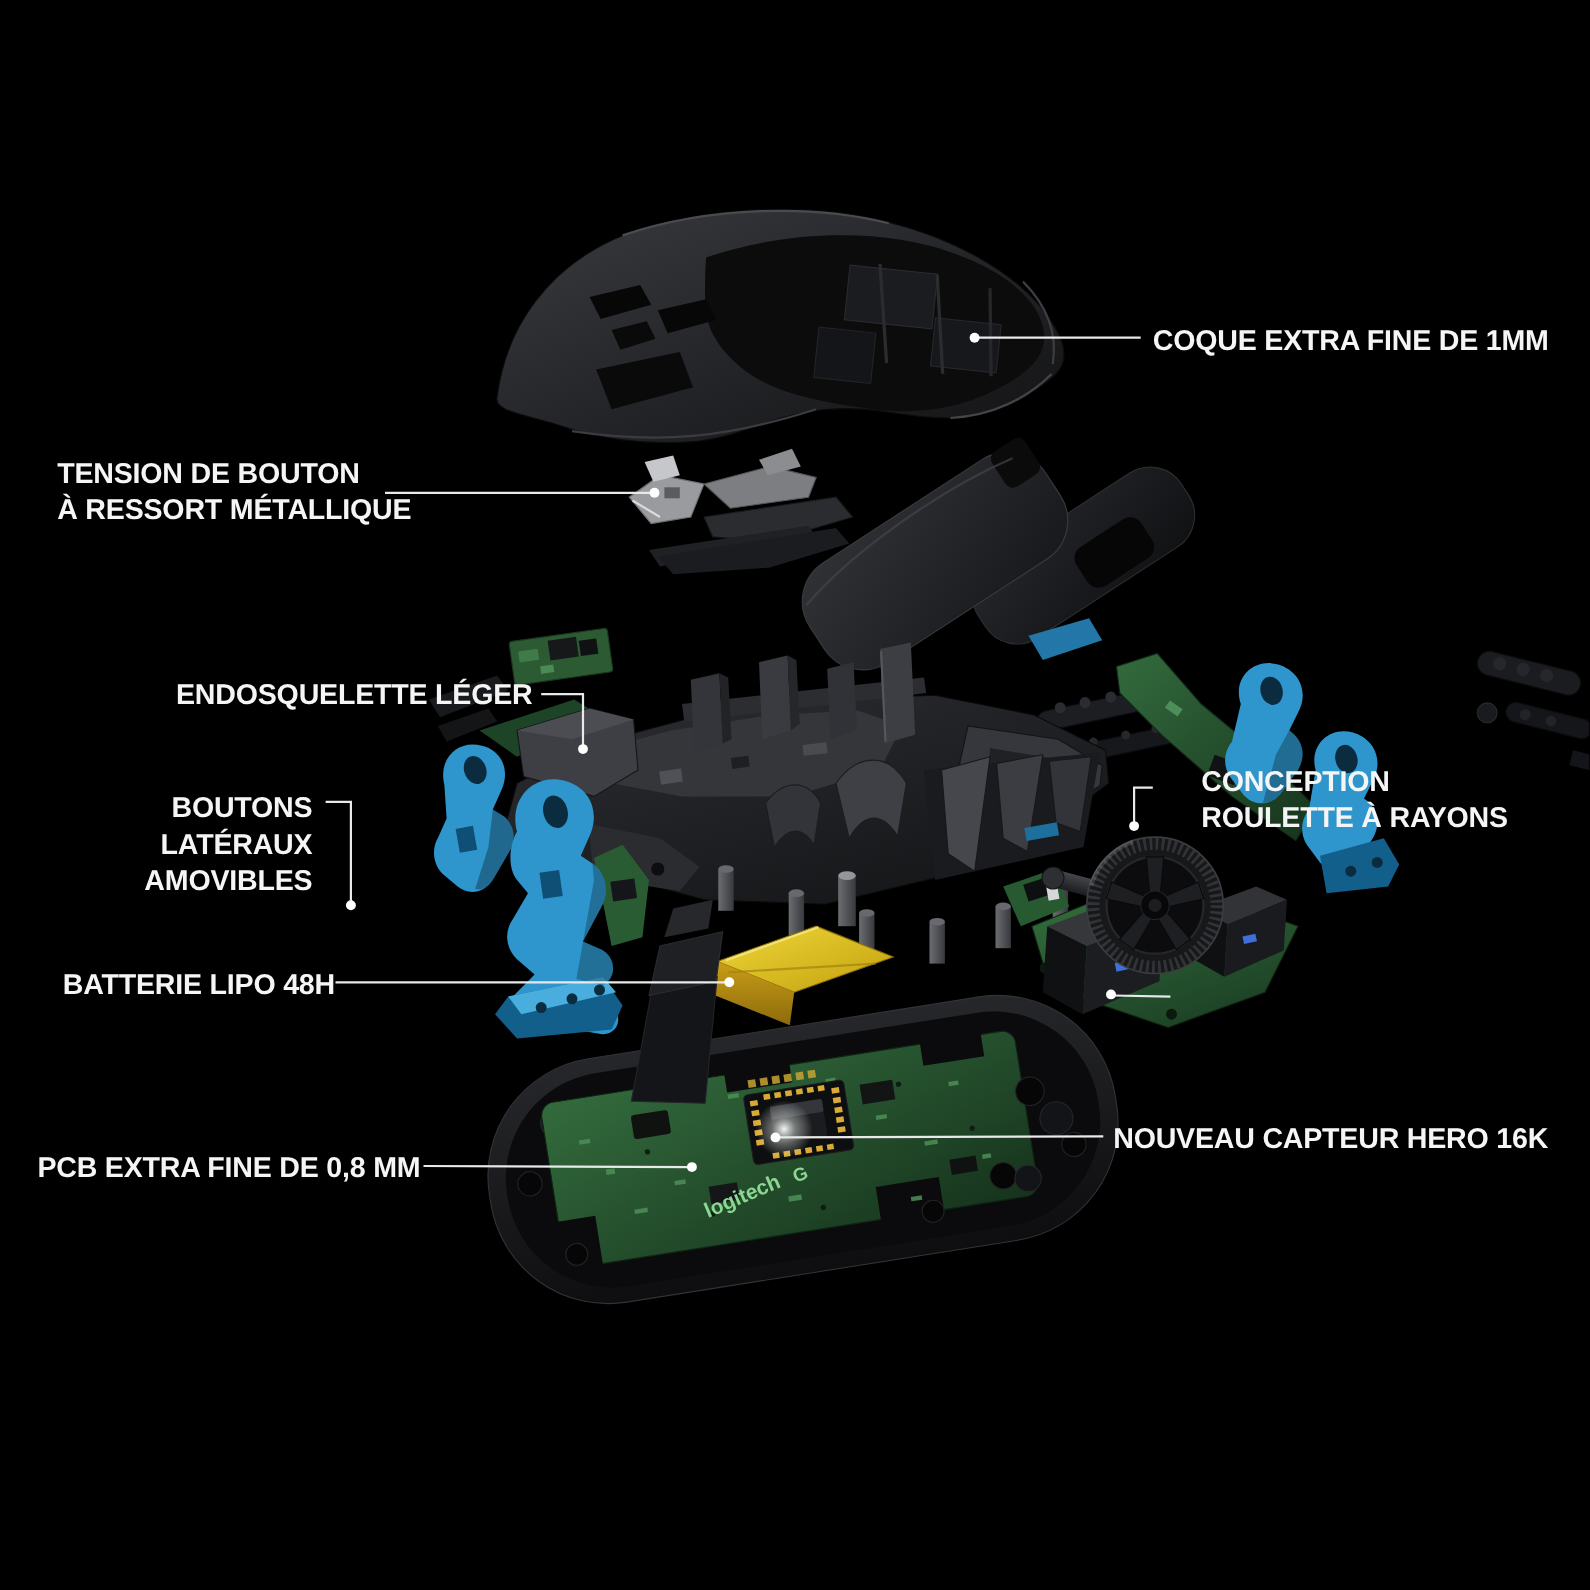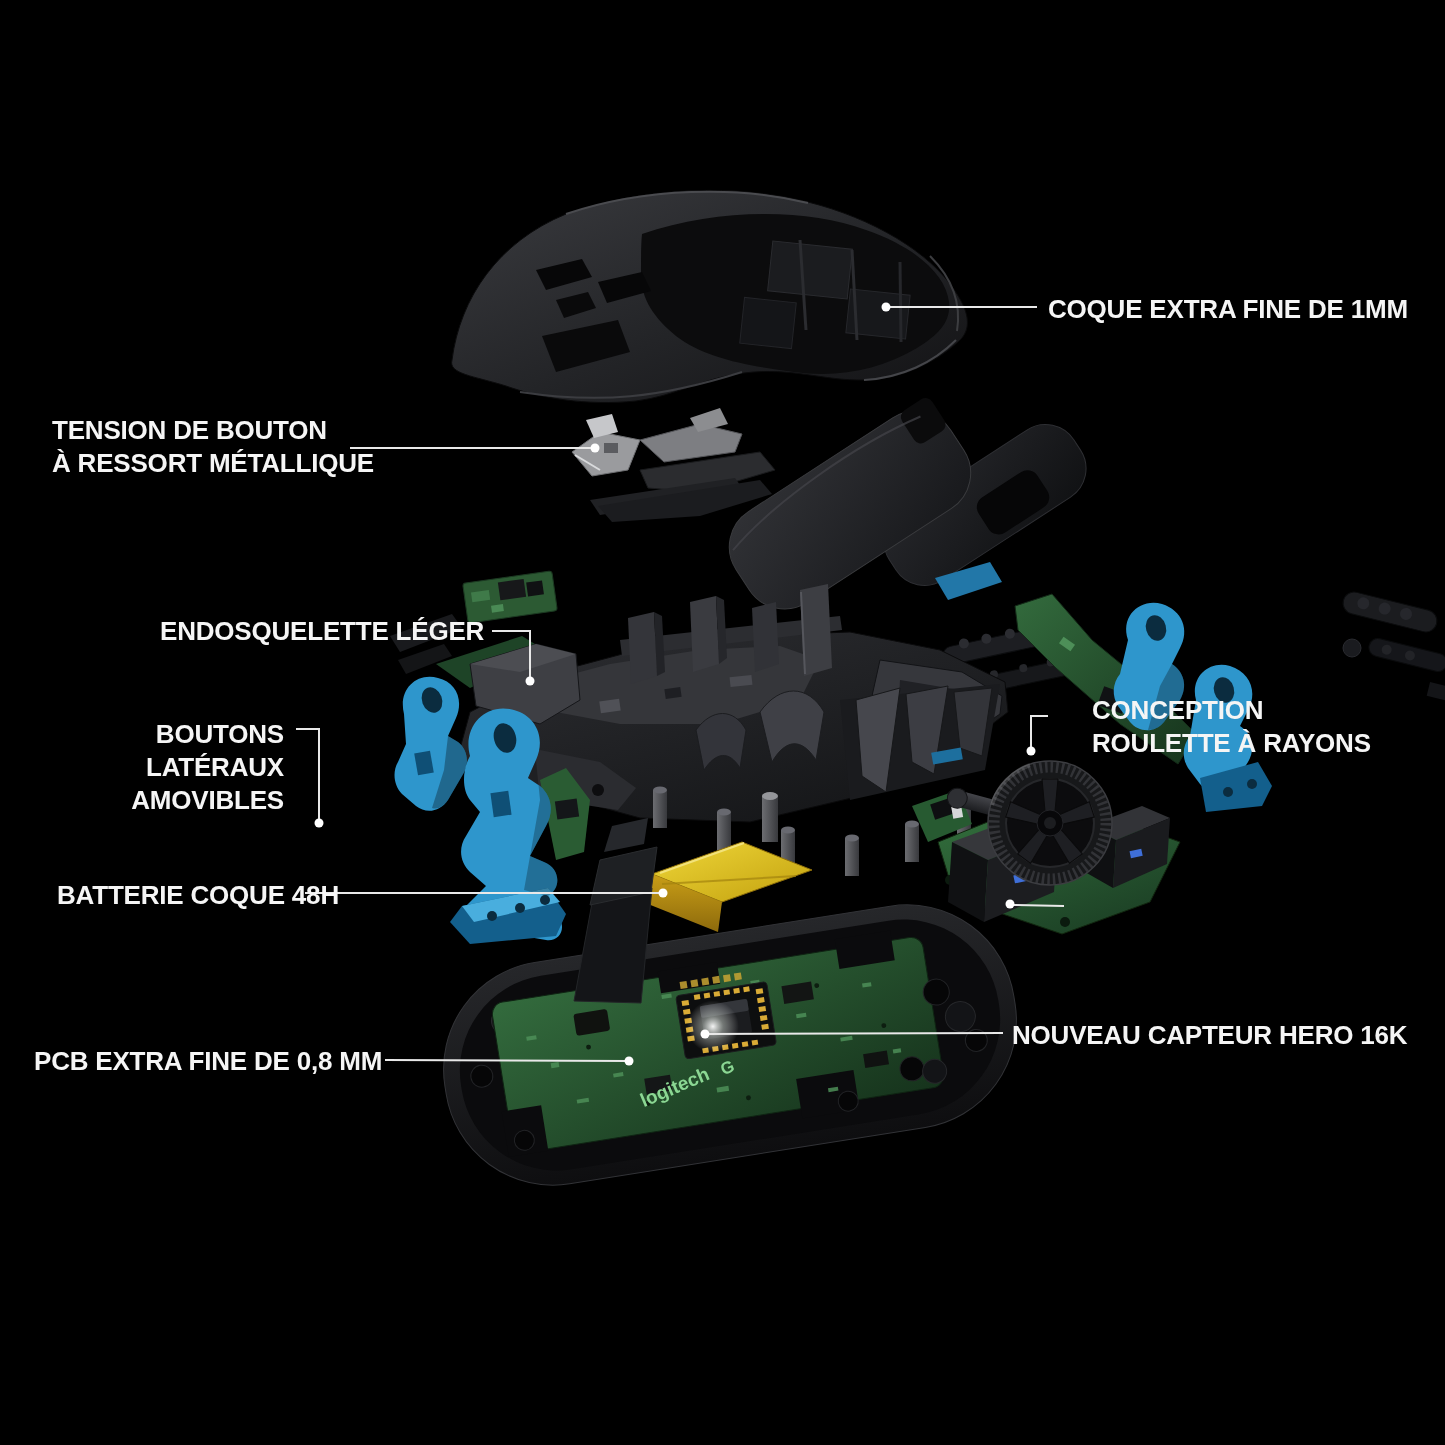--- a/index.html
+++ b/index.html
@@ -475,19 +475,19 @@
     </g>
   </g>
 </svg>
 
 <div class="label lb-shell">COQUE EXTRA FINE DE 1MM</div>
 <div class="label lb-spring">TENSION DE BOUTON
 À RESSORT MÉTALLIQUE</div>
 <div class="label lb-endo">ENDOSQUELETTE LÉGER</div>
 <div class="label lb-side align-right">BOUTONS LATÉRAUX
 AMOVIBLES</div>
-<div class="label lb-battery">BATTERIE COQUE 48H</div>
+<div class="label lb-battery">BATTERIE LIPO 48H</div>
 <div class="label lb-pcb">PCB EXTRA FINE DE 0,8 MM</div>
 <div class="label lb-wheel">CONCEPTION
 ROULETTE À RAYONS</div>
 <div class="label lb-sensor">NOUVEAU CAPTEUR HERO 16K</div>
 
 </div>
 
 </body></html>

